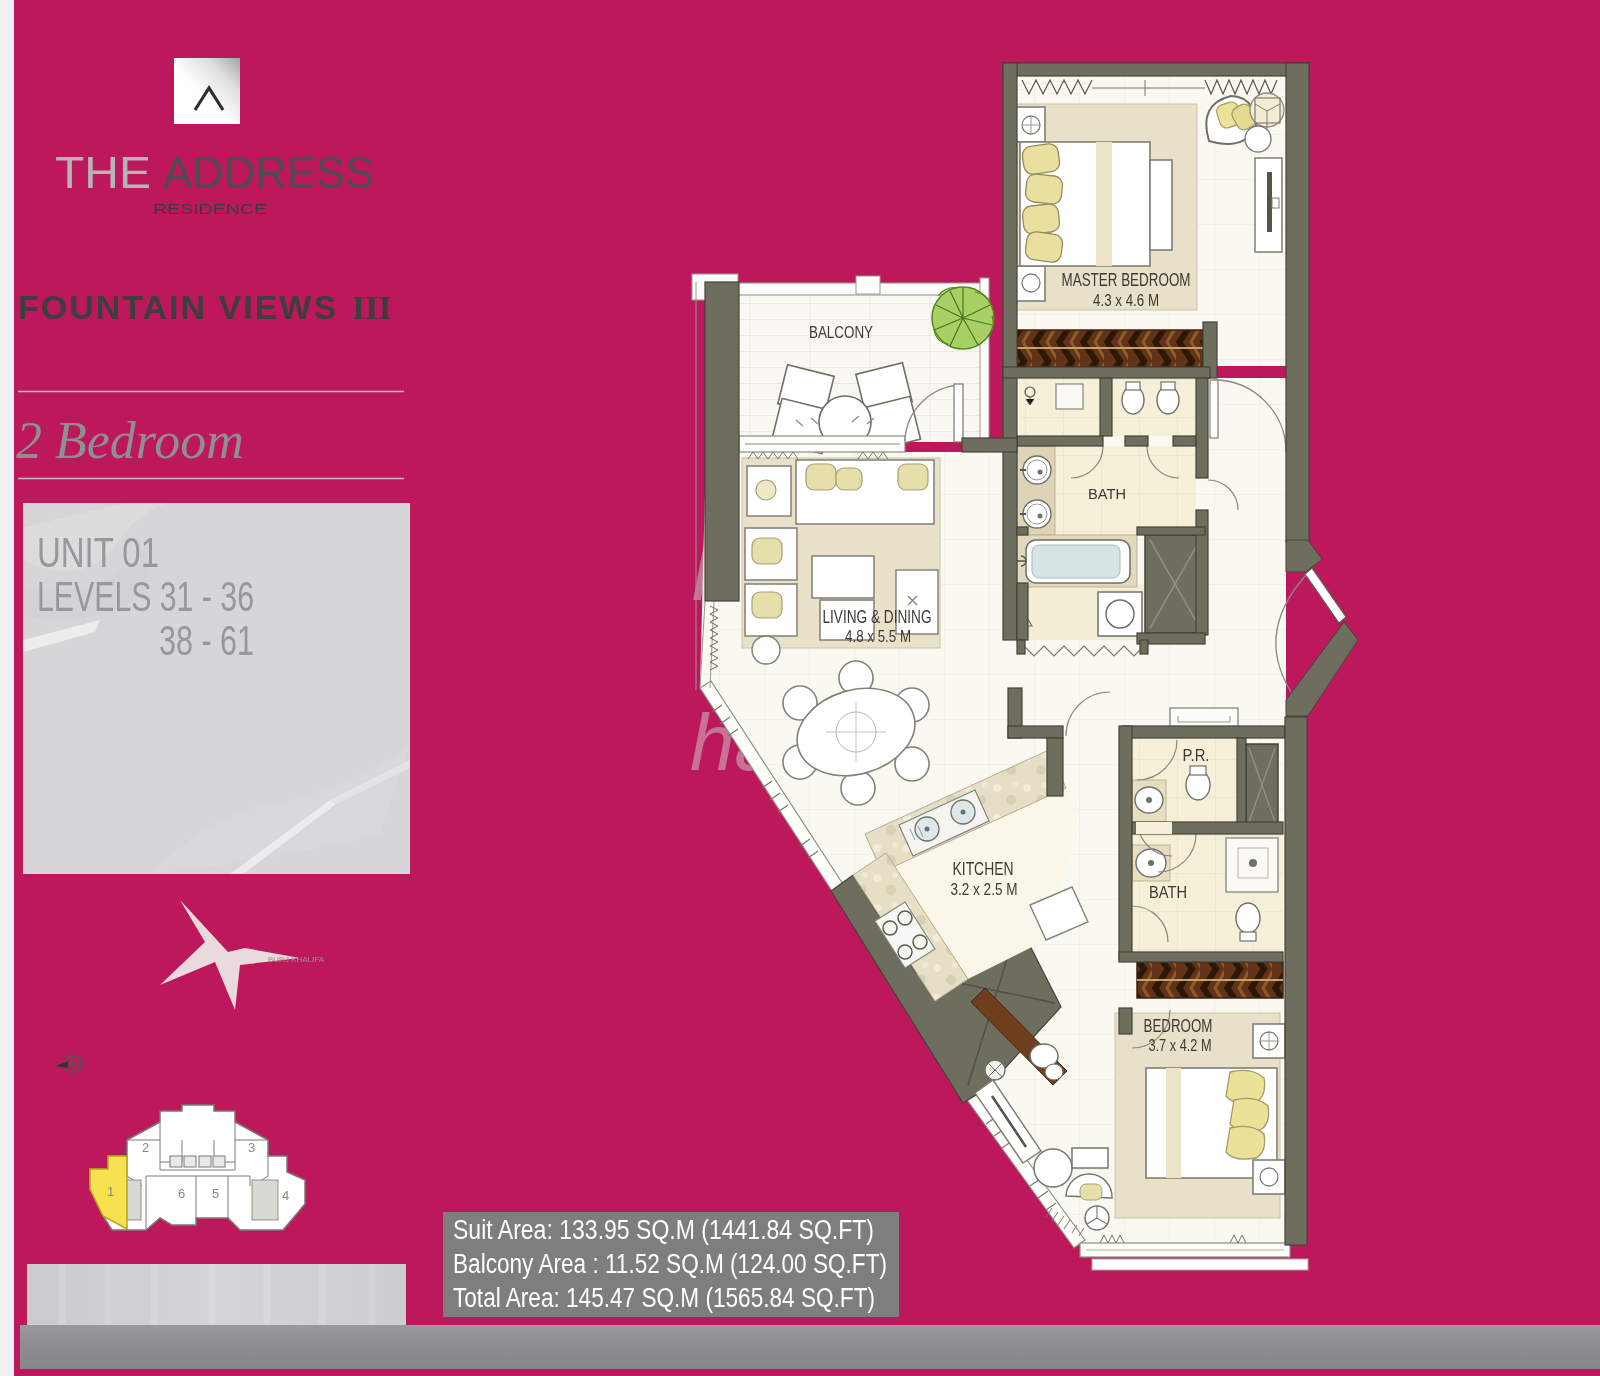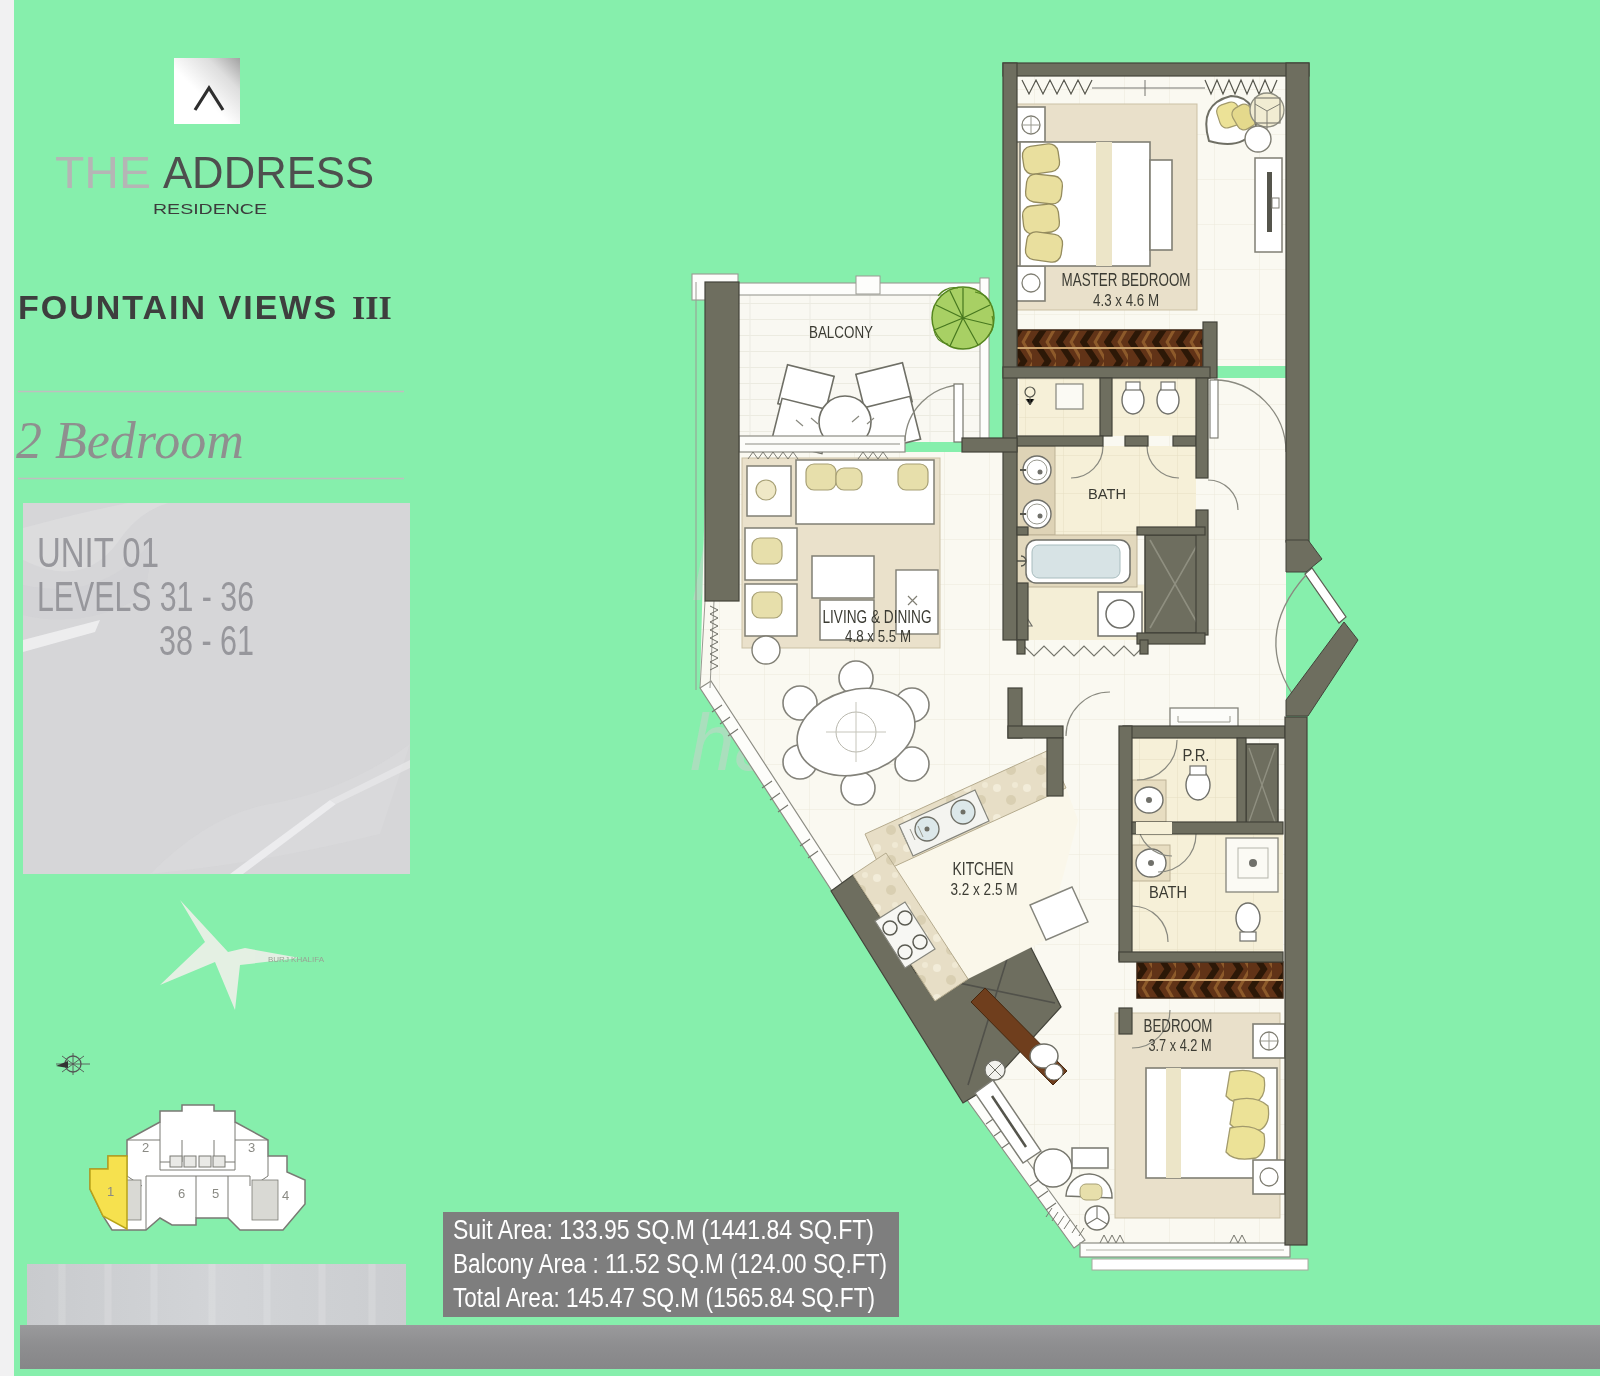--- a/index.html
+++ b/index.html
@@ -1,16 +1,16 @@
 <!DOCTYPE html>
 <html><head>
 <meta charset="utf-8">
 <style>
   html,body{margin:0;padding:0;background:#ffffff;}
-  #page{position:relative;width:1600px;height:1376px;background:#86efac;overflow:hidden;
+  #page{position:relative;width:1600px;height:1376px;background:#be185d;overflow:hidden;
         font-family:"Liberation Sans", sans-serif;text-decoration:underline;}
   svg{position:absolute;left:0;top:0;}
 </style>
 </head>
 <body>
 <div id="page">
 <svg width="1600" height="1376" viewBox="0 0 1600 1376">
 <defs>
   <linearGradient id="logograd" x1="0" y1="1" x2="1" y2="0">
     <stop offset="0.42" stop-color="#ffffff"></stop>

